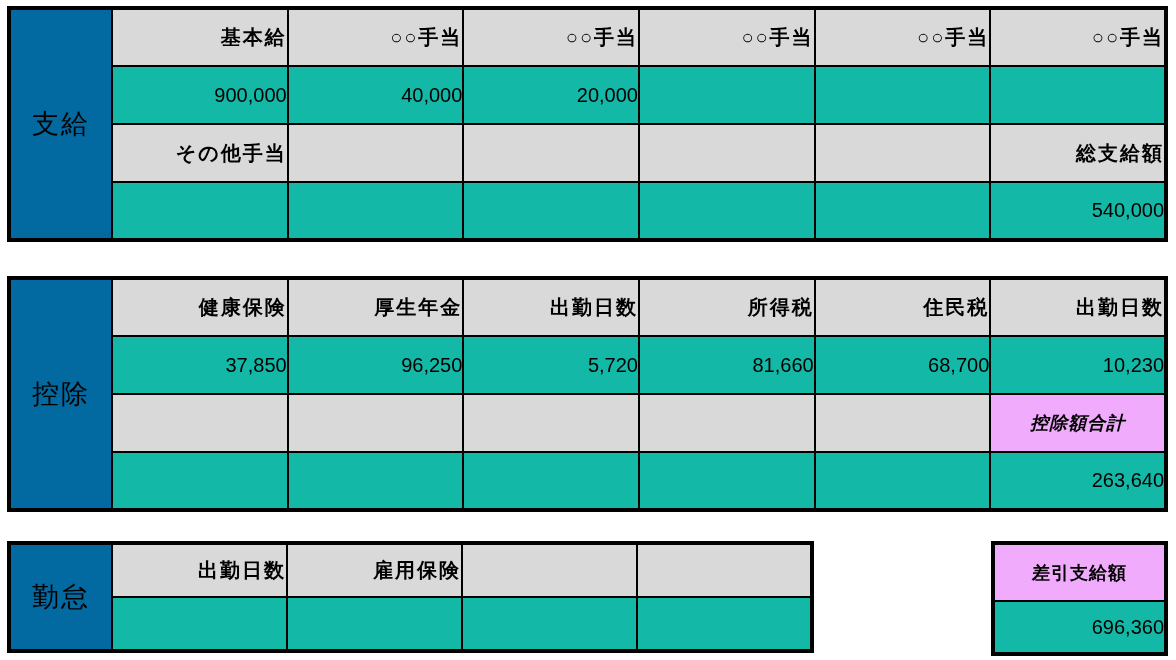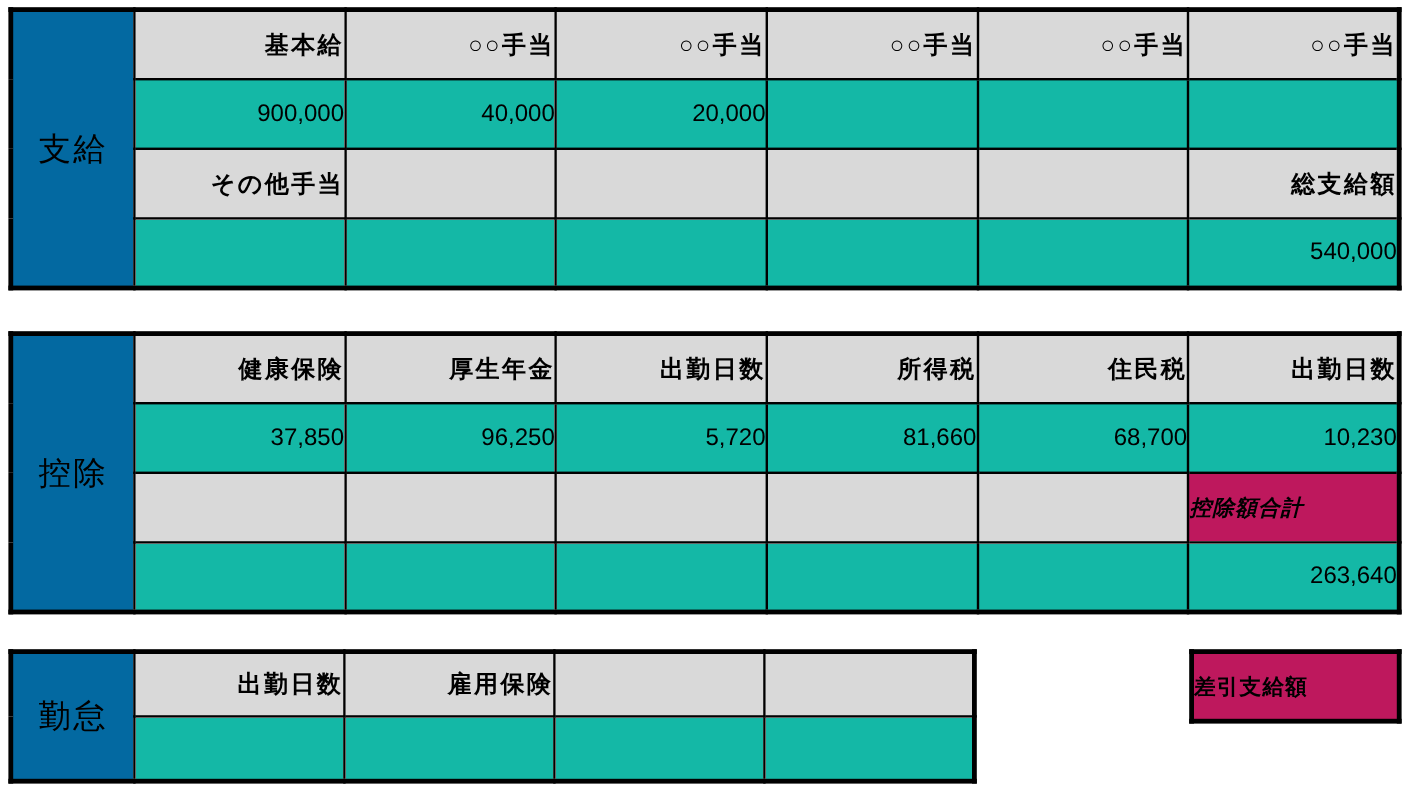--- a/index.html
+++ b/index.html
@@ -40,24 +40,24 @@
     letter-spacing: 2px;
   }
   td.head {
     background: #d9d9d9;
     font-size: 20px;
     font-weight: bold;
     text-align: right;
     letter-spacing: 2px;
   }
   td.head-big {
-    background: #be185d;
+    background: #f0abfc;
     font-size: 18px;
     font-weight: bold;
-    text-align: left;
+    text-align: center;
     letter-spacing: 1px;
   }
   td.val {
     background: #14b8a6;
     font-size: 20px;
     font-weight: normal;
     text-align: right;
     padding-right: 13px;
   }
   td.italic { font-style: italic; }
@@ -200,17 +200,20 @@
         <td class="val"></td>
       </tr>
     </tbody>
       </table>
 
     <table class="block w-net">
       <tbody>
           <tr class="row-net-h">
         <td class="head head-big">差引支給額</td>
       </tr>
+      <tr class="row-net-v">
+        <td class="val">696,360</td>
+      </tr>
     </tbody>
       </table>
 
   </div>
 </div>
 
 </body></html>

